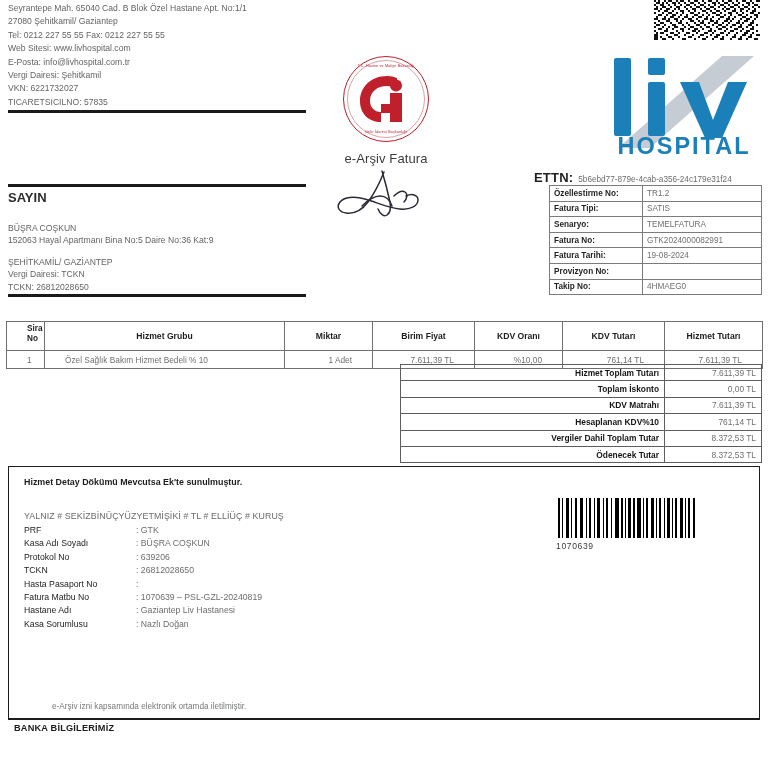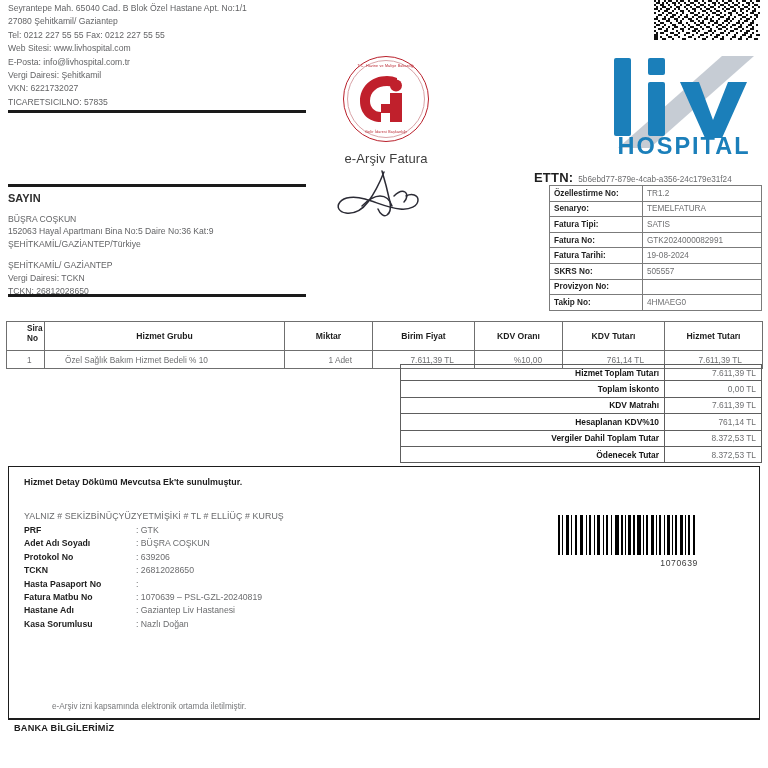--- a/index.html
+++ b/index.html
@@ -52,22 +52,22 @@
     left: 8px;
     top: 192px;
     width: 310px;
     font-size: 8.6px;
     line-height: 12.6px;
     color: #636466;
   }
   .buyer .sayin {
     font-weight: bold;
     color: #2e2e2e;
-    font-size: 11px;
-    margin-bottom: 8px;
+    font-size: 13px;
+    margin-bottom: 17px;
   }
   .buyer .gap { height: 9px; }
 
   
   .gib-wrap {
     position: absolute;
     left: 338px;
     top: 56px;
     width: 96px;
     text-align: center;
@@ -292,38 +292,38 @@
     position: absolute;
     left: 24px;
     top: 524px;
     width: 420px;
     font-size: 8.7px;
     line-height: 13.4px;
   }
   .kv .row { display: flex; }
   .kv .k {
     width: 112px;
-    font-weight: bold;
+    font-weight: normal;
     color: #1d1d1d;
     white-space: nowrap;
   }
   .kv .v {
     color: #6b6c6e;
     white-space: nowrap;
   }
   .kv .v::before { content: ": "; }
   .kv .row.empty .v::before { content: ":"; }
 
   
   .barcode-wrap {
     position: absolute;
     left: 556px;
-    top: 515px;
+    top: 498px;
     width: 142px;
-    text-align: right;
+    text-align: left;
   }
   .barcode {
     width: 142px;
     height: 40px;
     display: block;
   }
   .barcode-num {
     margin-top: 3px;
     font-size: 8.6px;
     color: #3a3a3a;
@@ -376,21 +376,20 @@
   </div>
 
   <div class="rule r1"></div>
   <div class="rule r2"></div>
   <div class="rule r3"></div>
 
   <div class="buyer">
     <div class="sayin">SAYIN</div>
     <div>BÜŞRA COŞKUN</div>
     <div>152063 Hayal Apartmanı Bina No:5 Daire No:36 Kat:9</div>
-    <div>ŞEHİTKAMİL/GAZİANTEP/Türkiye</div>
     <div class="gap"></div>
     <div>ŞEHİTKAMİL/ GAZİANTEP</div>
     <div>Vergi Dairesi: TCKN</div>
     <div>TCKN: 26812028650</div>
   </div>
 
   <div class="gib-wrap">
     <div class="gib-seal">
       <div class="ring-text"></div>
       <div class="micro top">T.C. Hazine ve Maliye Bakanlığı</div>
@@ -718,38 +717,34 @@
     <b>ETTN:</b><span>5b6ebd77-879e-4cab-a356-24c179e31f24</span>
   </div>
 
   <table class="meta-table">
     <tbody>
       <tr>
         <td class="k">Özellestirme No:</td>
         <td class="v">TR1.2</td>
       </tr>
       <tr>
+        <td class="k">Fatura Tipi:</td>
+        <td class="v">SATIS</td>
+      </tr>
+      <tr>
         <td class="k">Senaryo:</td>
         <td class="v">TEMELFATURA</td>
       </tr>
       <tr>
-        <td class="k">Fatura Tipi:</td>
-        <td class="v">SATIS</td>
-      </tr>
-      <tr>
         <td class="k">Fatura No:</td>
         <td class="v">GTK2024000082991</td>
       </tr>
       <tr>
         <td class="k">Fatura Tarihi:</td>
         <td class="v">19-08-2024</td>
-      </tr>
-      <tr>
-        <td class="k">SKRS No:</td>
-        <td class="v">505557</td>
       </tr>
       <tr>
         <td class="k">Provizyon No:</td>
         <td class="v"></td>
       </tr>
       <tr>
         <td class="k">Takip No:</td>
         <td class="v">4HMAEG0</td>
       </tr>
     </tbody>
@@ -828,21 +823,21 @@
   </div>
 
   <div class="amount-words">YALNIZ # SEKİZBİNÜÇYÜZYETMİŞİKİ # TL # ELLİÜÇ # KURUŞ</div>
 
   <div class="kv">
     <div class="row">
       <div class="k">PRF</div>
       <div class="v">GTK</div>
     </div>
     <div class="row">
-      <div class="k">Adet Adı Soyadı</div>
+      <div class="k">Kasa Adı Soyadı</div>
       <div class="v">BÜŞRA COŞKUN</div>
     </div>
     <div class="row">
       <div class="k">Protokol No</div>
       <div class="v">639206</div>
     </div>
     <div class="row">
       <div class="k">TCKN</div>
       <div class="v">26812028650</div>
     </div>

